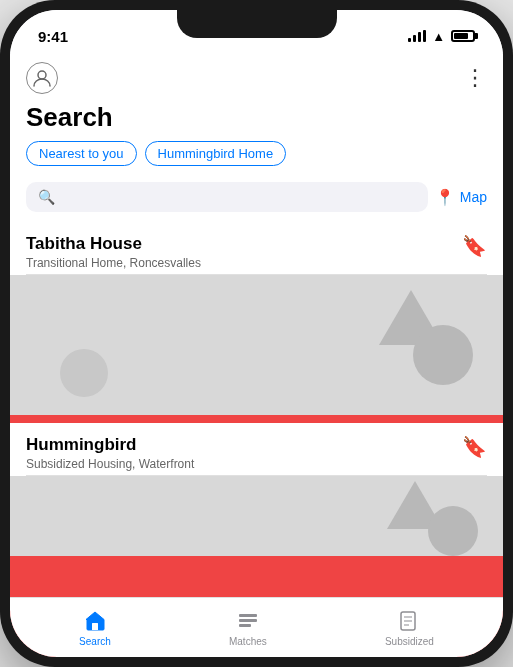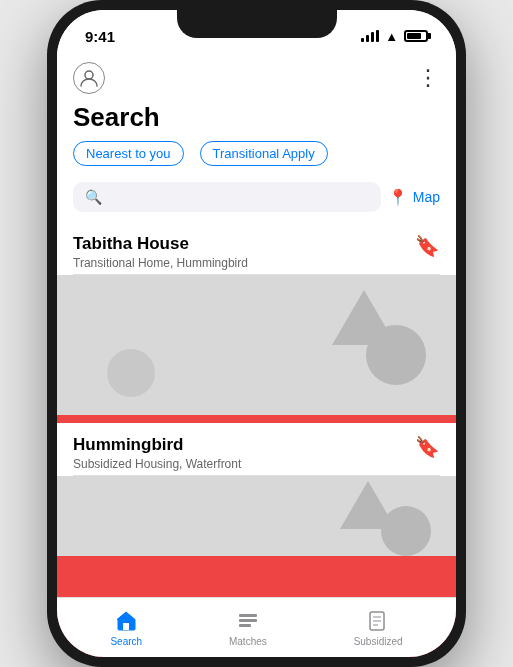--- a/index.html
+++ b/index.html
@@ -6,21 +6,21 @@
     body {
       background: #e8e8e8;
       display: flex;
       justify-content: center;
       align-items: center;
       min-height: 100vh;
       font-family: -apple-system, BlinkMacSystemFont, 'Segoe UI', sans-serif;
     }
 
     .phone-frame {
-      width: 419px;
+      width: 513px;
       height: 667px;
       background: #1a1a1a;
       border-radius: 55px;
       padding: 10px;
       box-shadow: 0 20px 60px rgba(0,0,0,0.4);
       position: relative;
     }
 
     .phone-inner {
       width: 100%;
@@ -157,21 +157,21 @@
       font-size: 26px;
       font-weight: 700;
       color: #000;
       padding: 4px 16px 8px;
       background: #fff;
     }
 
     
     .filter-chips {
       display: flex;
-      gap: 16px;
+      gap: 8px;
       padding: 0 16px 10px;
       background: #fff;
       overflow-x: hidden;
     }
 
     .chip {
       border: 1.5px solid #007aff;
       border-radius: 20px;
       padding: 4px 12px;
       font-size: 13px;
@@ -390,41 +390,41 @@
             <path d="M2 18c0-4 3.6-7 8-7s8 3 8 7" stroke="#666" stroke-width="1.5" stroke-linecap="round"></path>
           </svg>
         </div>
         <span class="more-icon">⋮</span>
       </div>
 
       <div class="page-title">Search</div>
 
       <div class="filter-chips">
         <div class="chip">Nearest to you</div>
-        <div class="chip">Transitional Apply</div>
+        <div class="chip">Hummingbird Home</div>
       </div>
 
       <div class="search-row">
         <div class="search-box">
           <span class="search-magnifier">🔍</span>
           <span class="search-input-display"></span>
         </div>
         <div class="map-button">
           <span class="map-pin">📍</span>
           <span>Map</span>
         </div>
       </div>
 
       <div class="scroll-area">
 
         <div class="listing-card">
           <div class="card-header">
             <div>
               <div class="card-title">Tabitha House</div>
-              <div class="card-subtitle">Transitional Home, Hummingbird</div>
+              <div class="card-subtitle">Transitional Home, Roncesvalles</div>
             </div>
             <span class="bookmark-icon">🔖</span>
           </div>
           <div class="card-divider"></div>
 
           <div class="card-image">
 
             <div style="position:absolute; right:60px; top:15px;">
               <div style="width:0;height:0;border-left:32px solid transparent;border-right:32px solid transparent;border-bottom:55px solid #b8b8b8;"></div>
             </div>

